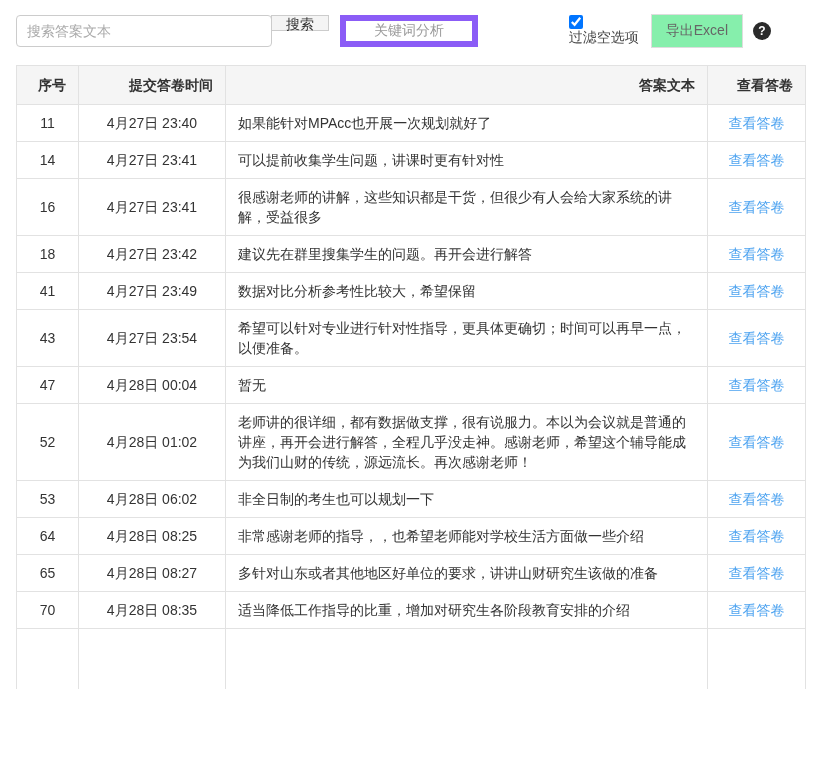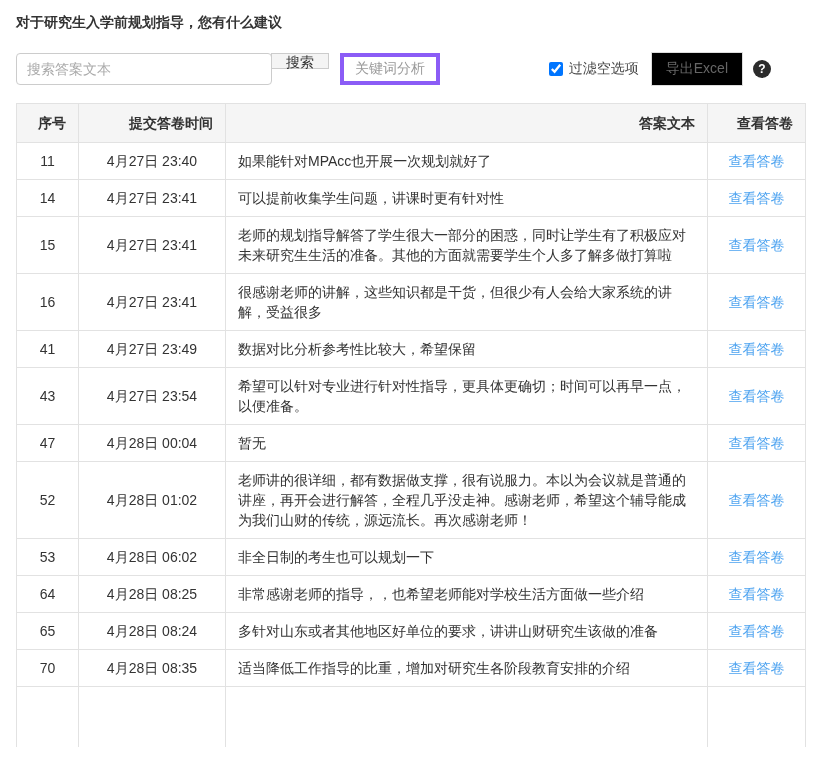--- a/index.html
+++ b/index.html
@@ -45,48 +45,49 @@
     border: 1px solid #ccc;
     background: #f4f4f4;
     font-size: 14px;
     color: #333;
     cursor: pointer;
     font-family: inherit;
   }
   .keyword-btn {
     height: 32px;
     margin-left: 11px;
-    padding: 0 11px;
+    padding: 0 28px;
     background: #fff;
-    border: 4px solid #8b5cf6;
+    border: 6px solid #8b5cf6;
     color: #999;
     font-size: 14px;
     cursor: pointer;
     font-family: inherit;
   }
   .toolbar-right {
     margin-left: auto;
     margin-right: 34px;
     display: flex;
     align-items: center;
   }
   .filter-label {
     display: flex;
-    align-items: center;
+    align-items: flex-start;
     font-size: 14px;
     color: #4a4a4a;
     cursor: pointer;
     white-space: nowrap;
+    flex-direction: column;
   }
   .filter-label input { width: 14px; height: 14px; margin-right: 6px; cursor: pointer; }
   .export-btn {
     height: 34px;
     margin-left: 12px;
     padding: 0 14px;
-    background: #000000;
+    background: #86efac;
     border: 1px solid #ddd;
     color: #666;
     font-size: 14px;
     cursor: pointer;
     font-family: inherit;
   }
   .help-icon {
     margin-left: 10px;
     width: 18px; height: 18px;
     border-radius: 50%;
@@ -124,21 +125,20 @@
   th.col-text, td.col-text { text-align: left; }
   td.col-no, th.col-no, td.col-time, th.col-time, td.col-view, th.col-view { text-align: center; }
   a.view-link { color: #4da3f0; text-decoration: none; cursor: pointer; }
   tr.partial-row td { height: 60px; border-bottom: none; }
 </style>
 </head>
 <body>
 
 <div class="page">
 
-  <div class="page-title">对于研究生入学前规划指导，您有什么建议</div>
 
   <div class="toolbar">
     <div class="search-group">
       <input class="search-input" type="text" placeholder="搜索答案文本" style="">
       <button class="search-btn">搜索</button>
     </div>
     <button class="keyword-btn">关键词分析</button>
 
     <div class="toolbar-right">
       <label class="filter-label">
@@ -173,32 +173,32 @@
           <td class="col-text">如果能针对MPAcc也开展一次规划就好了</td>
           <td class="col-view"><a class="view-link" href="javascript:void(0)">查看答卷</a></td>
         </tr>
         <tr>
           <td class="col-no">14</td>
           <td class="col-time">4月27日 23:41</td>
           <td class="col-text">可以提前收集学生问题，讲课时更有针对性</td>
           <td class="col-view"><a class="view-link" href="javascript:void(0)">查看答卷</a></td>
         </tr>
         <tr>
-          <td class="col-no">15</td>
-          <td class="col-time">4月27日 23:41</td>
-          <td class="col-text">老师的规划指导解答了学生很大一部分的困惑，同时让学生有了积极应对未来研究生生活的准备。其他的方面就需要学生个人多了解多做打算啦</td>
-          <td class="col-view"><a class="view-link" href="javascript:void(0)">查看答卷</a></td>
-        </tr>
-        <tr>
           <td class="col-no">16</td>
           <td class="col-time">4月27日 23:41</td>
           <td class="col-text">很感谢老师的讲解，这些知识都是干货，但很少有人会给大家系统的讲解，受益很多</td>
           <td class="col-view"><a class="view-link" href="javascript:void(0)">查看答卷</a></td>
         </tr>
         <tr>
+          <td class="col-no">18</td>
+          <td class="col-time">4月27日 23:42</td>
+          <td class="col-text">建议先在群里搜集学生的问题。再开会进行解答</td>
+          <td class="col-view"><a class="view-link" href="javascript:void(0)">查看答卷</a></td>
+        </tr>
+        <tr>
           <td class="col-no">41</td>
           <td class="col-time">4月27日 23:49</td>
           <td class="col-text">数据对比分析参考性比较大，希望保留</td>
           <td class="col-view"><a class="view-link" href="javascript:void(0)">查看答卷</a></td>
         </tr>
         <tr>
           <td class="col-no">43</td>
           <td class="col-time">4月27日 23:54</td>
           <td class="col-text">希望可以针对专业进行针对性指导，更具体更确切；时间可以再早一点，以便准备。</td>
           <td class="col-view"><a class="view-link" href="javascript:void(0)">查看答卷</a></td>
@@ -222,21 +222,21 @@
           <td class="col-view"><a class="view-link" href="javascript:void(0)">查看答卷</a></td>
         </tr>
         <tr>
           <td class="col-no">64</td>
           <td class="col-time">4月28日 08:25</td>
           <td class="col-text">非常感谢老师的指导，，也希望老师能对学校生活方面做一些介绍</td>
           <td class="col-view"><a class="view-link" href="javascript:void(0)">查看答卷</a></td>
         </tr>
         <tr>
           <td class="col-no">65</td>
-          <td class="col-time">4月28日 08:24</td>
+          <td class="col-time">4月28日 08:27</td>
           <td class="col-text">多针对山东或者其他地区好单位的要求，讲讲山财研究生该做的准备</td>
           <td class="col-view"><a class="view-link" href="javascript:void(0)">查看答卷</a></td>
         </tr>
         <tr>
           <td class="col-no">70</td>
           <td class="col-time">4月28日 08:35</td>
           <td class="col-text">适当降低工作指导的比重，增加对研究生各阶段教育安排的介绍</td>
           <td class="col-view"><a class="view-link" href="javascript:void(0)">查看答卷</a></td>
         </tr>
         <tr class="partial-row">

